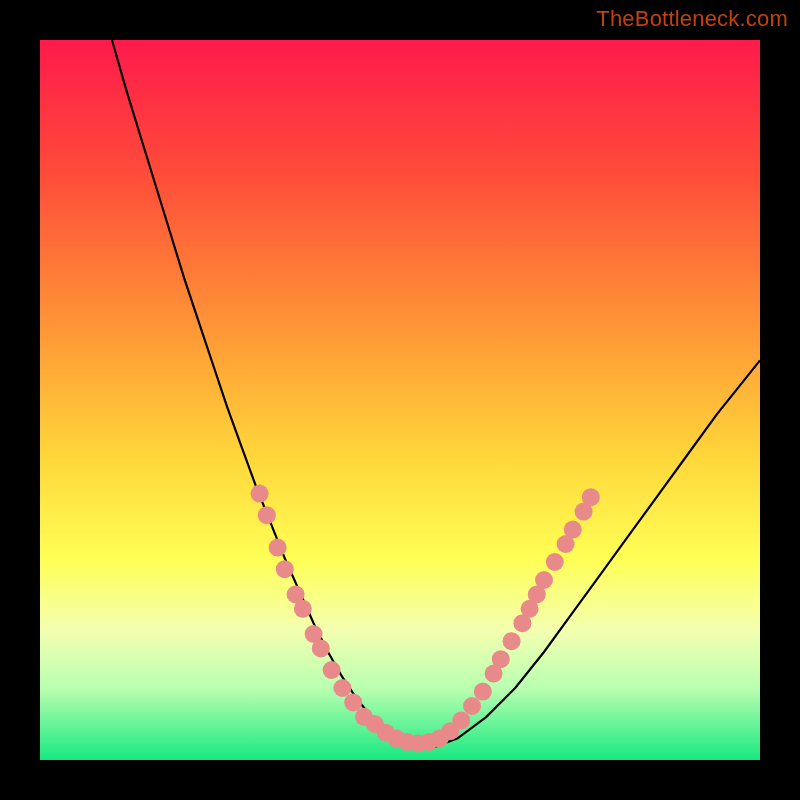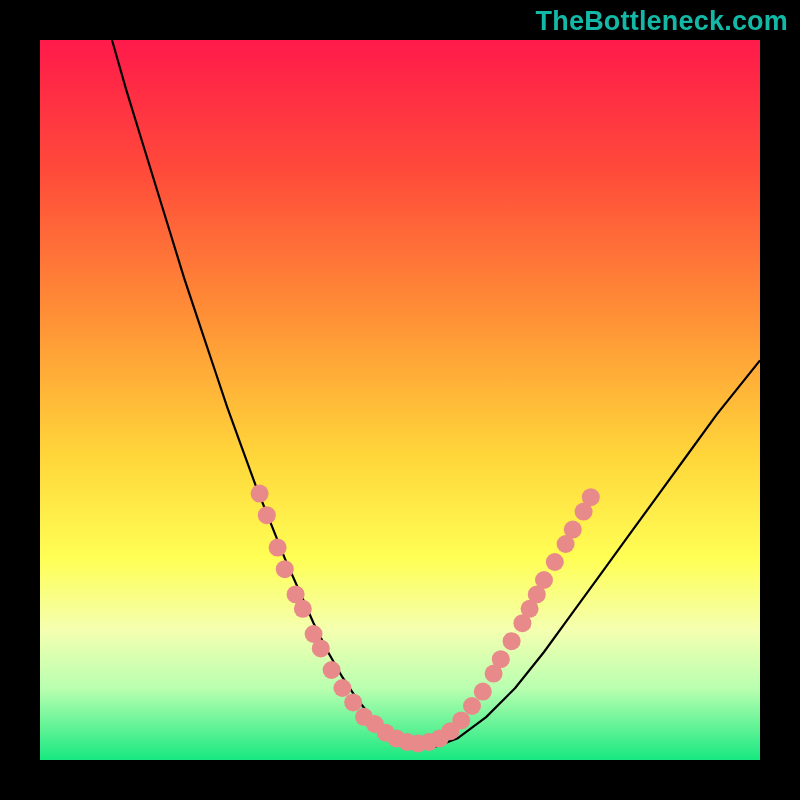--- a/index.html
+++ b/index.html
@@ -24,23 +24,23 @@
     top: 40px;
     width: 720px;
     height: 720px;
     
   }
   .watermark {
     position: absolute;
     top: 6px;
     right: 12px;
     font-family: Arial, Helvetica, sans-serif;
-    font-size: 27px;
-    font-weight: 700;
-    color: #14b8a6;
+    font-size: 22px;
+    font-weight: 400;
+    color: #c2410c;
     letter-spacing: 0.2px;
   }
   svg.curve {
     position: absolute;
     left: 0;
     top: 0;
     width: 720px;
     height: 720px;
     overflow: visible;
   }

